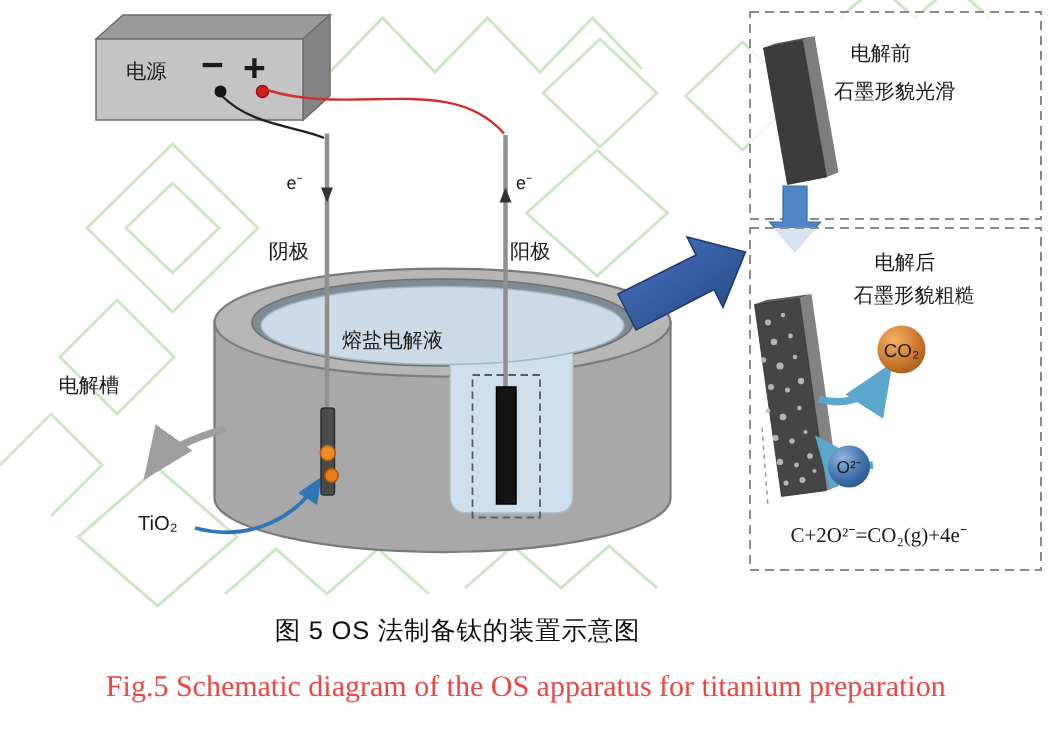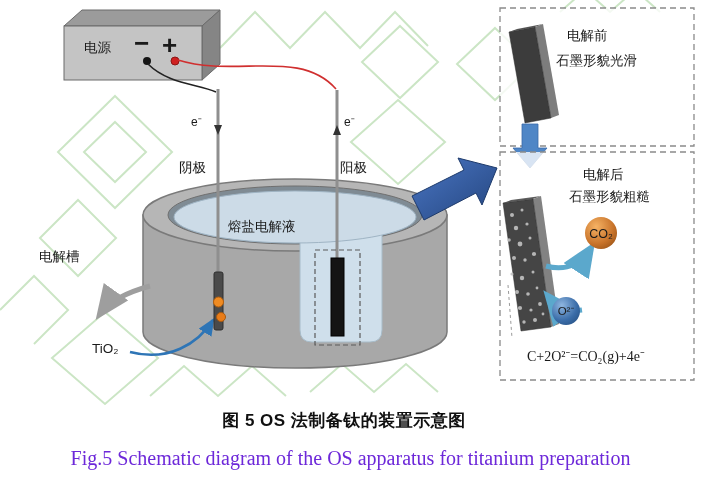--- a/index.html
+++ b/index.html
@@ -2,23 +2,23 @@
 <html><head>
 <meta charset="utf-8">
 <style>
   html,body{margin:0;padding:0;background:#fff;}
   .canvas{position:relative;width:701px;height:488px;background:#ffffff;overflow:hidden;
           font-family:"Liberation Sans",sans-serif;}
   svg{position:absolute;left:0;top:0;}
   svg text{font-family:"Liberation Sans",sans-serif;fill:#1a1a1a;}
   svg text.eq{font-family:"Liberation Serif",serif;}
   .cap-zh{position:absolute;left:0;top:409px;width:610px;text-align:center;
-          font-size:17px;font-weight:bold;color:#101010;letter-spacing:.5px;margin-left:39px;}
+          font-size:17px;font-weight:normal;color:#101010;letter-spacing:.5px;}
   .cap-en{position:absolute;left:0;top:447px;width:701px;text-align:center;
-          font-size:20px;color:#6d28d9;font-family:"Liberation Serif",serif;}
+          font-size:20px;color:#ef4444;font-family:"Liberation Serif",serif;}
 </style>
 </head>
 <body>
 
 <div class="canvas">
 <svg width="701" height="488" viewBox="0 0 701 488">
   <defs>
     <marker id="mGray" markerWidth="8" markerHeight="8" refX="5.5" refY="3" orient="auto">
       <path d="M0,0 L7,3 L0,6 Z" fill="#9e9e9e"></path>
     </marker>

